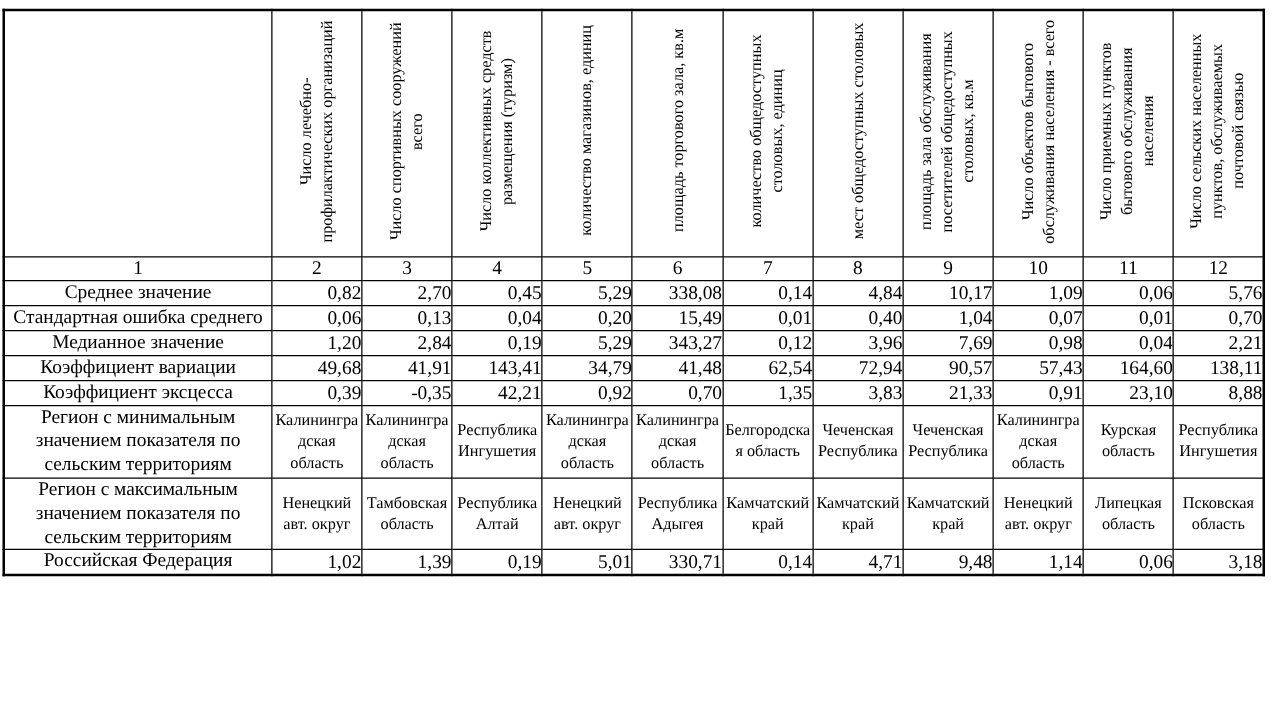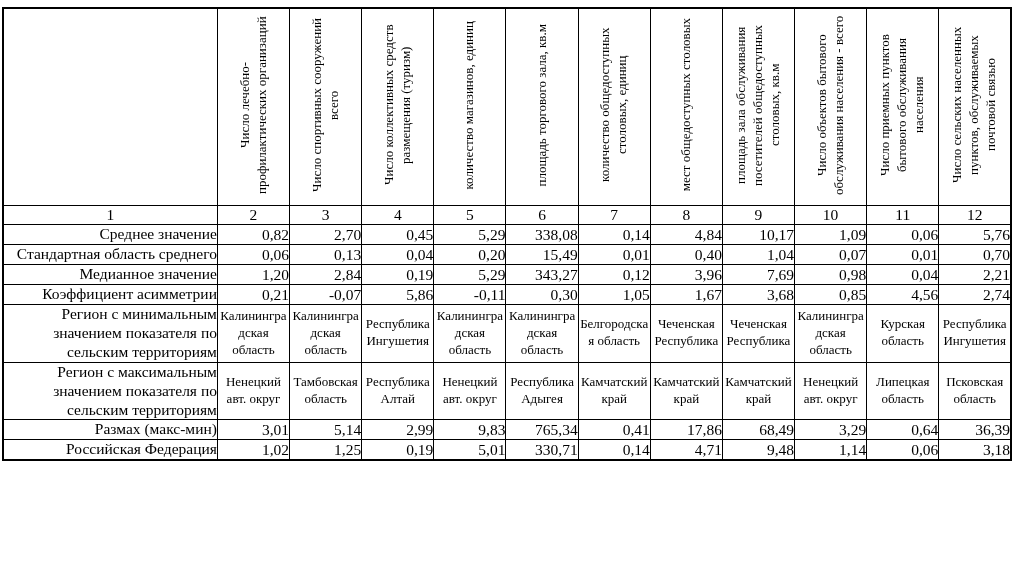--- a/index.html
+++ b/index.html
@@ -46,21 +46,21 @@
     line-height: 1.3;
     text-align: center;
     white-space: normal;
   }
   td.colnum {
     height: 18px;
     text-align: center;
     font-size: 15.5px;
   }
   td.label {
-    text-align: right;
+    text-align: center;
     padding-left: 5px;
     padding-right: 4px;
     font-size: 15.5px;
     line-height: 1.22;
     height: 19px;
   }
   td.num {
     text-align: right;
     padding-right: 8px;
     font-size: 15.5px;
@@ -134,21 +134,21 @@
           <td class="num">5,29</td>
           <td class="num">338,08</td>
           <td class="num">0,14</td>
           <td class="num">4,84</td>
           <td class="num">10,17</td>
           <td class="num">1,09</td>
           <td class="num">0,06</td>
           <td class="num">5,76</td>
         </tr>
         <tr>
-          <td class="label">Стандартная область среднего</td>
+          <td class="label">Стандартная ошибка среднего</td>
           <td class="num">0,06</td>
           <td class="num">0,13</td>
           <td class="num">0,04</td>
           <td class="num">0,20</td>
           <td class="num">15,49</td>
           <td class="num">0,01</td>
           <td class="num">0,40</td>
           <td class="num">1,04</td>
           <td class="num">0,07</td>
           <td class="num">0,01</td>
@@ -162,32 +162,46 @@
           <td class="num">5,29</td>
           <td class="num">343,27</td>
           <td class="num">0,12</td>
           <td class="num">3,96</td>
           <td class="num">7,69</td>
           <td class="num">0,98</td>
           <td class="num">0,04</td>
           <td class="num">2,21</td>
         </tr>
         <tr>
-          <td class="label">Коэффициент асимметрии</td>
-          <td class="num">0,21</td>
-          <td class="num">-0,07</td>
-          <td class="num">5,86</td>
-          <td class="num">-0,11</td>
-          <td class="num">0,30</td>
-          <td class="num">1,05</td>
-          <td class="num">1,67</td>
-          <td class="num">3,68</td>
-          <td class="num">0,85</td>
-          <td class="num">4,56</td>
-          <td class="num">2,74</td>
+          <td class="label">Коэффициент вариации</td>
+          <td class="num">49,68</td>
+          <td class="num">41,91</td>
+          <td class="num">143,41</td>
+          <td class="num">34,79</td>
+          <td class="num">41,48</td>
+          <td class="num">62,54</td>
+          <td class="num">72,94</td>
+          <td class="num">90,57</td>
+          <td class="num">57,43</td>
+          <td class="num">164,60</td>
+          <td class="num">138,11</td>
+        </tr>
+        <tr>
+          <td class="label">Коэффициент эксцесса</td>
+          <td class="num">0,39</td>
+          <td class="num">-0,35</td>
+          <td class="num">42,21</td>
+          <td class="num">0,92</td>
+          <td class="num">0,70</td>
+          <td class="num">1,35</td>
+          <td class="num">3,83</td>
+          <td class="num">21,33</td>
+          <td class="num">0,91</td>
+          <td class="num">23,10</td>
+          <td class="num">8,88</td>
         </tr>
         <tr>
           <td class="label">Регион с минимальным значением показателя по сельским территориям</td>
           <td class="region">Калининградская область</td>
           <td class="region">Калининградская область</td>
           <td class="region">Республика Ингушетия</td>
           <td class="region">Калининградская область</td>
           <td class="region">Калининградская область</td>
           <td class="region">Белгородская область</td>
           <td class="region">Чеченская Республика</td>
@@ -204,37 +218,23 @@
           <td class="region">Ненецкий авт. округ</td>
           <td class="region">Республика Адыгея</td>
           <td class="region">Камчатский край</td>
           <td class="region">Камчатский край</td>
           <td class="region">Камчатский край</td>
           <td class="region">Ненецкий авт. округ</td>
           <td class="region">Липецкая область</td>
           <td class="region">Псковская область</td>
         </tr>
         <tr>
-          <td class="label">Размах (макс-мин)</td>
-          <td class="num">3,01</td>
-          <td class="num">5,14</td>
-          <td class="num">2,99</td>
-          <td class="num">9,83</td>
-          <td class="num">765,34</td>
-          <td class="num">0,41</td>
-          <td class="num">17,86</td>
-          <td class="num">68,49</td>
-          <td class="num">3,29</td>
-          <td class="num">0,64</td>
-          <td class="num">36,39</td>
-        </tr>
-        <tr>
           <td class="label">Российская Федерация</td>
           <td class="num">1,02</td>
-          <td class="num">1,25</td>
+          <td class="num">1,39</td>
           <td class="num">0,19</td>
           <td class="num">5,01</td>
           <td class="num">330,71</td>
           <td class="num">0,14</td>
           <td class="num">4,71</td>
           <td class="num">9,48</td>
           <td class="num">1,14</td>
           <td class="num">0,06</td>
           <td class="num">3,18</td>
         </tr>

